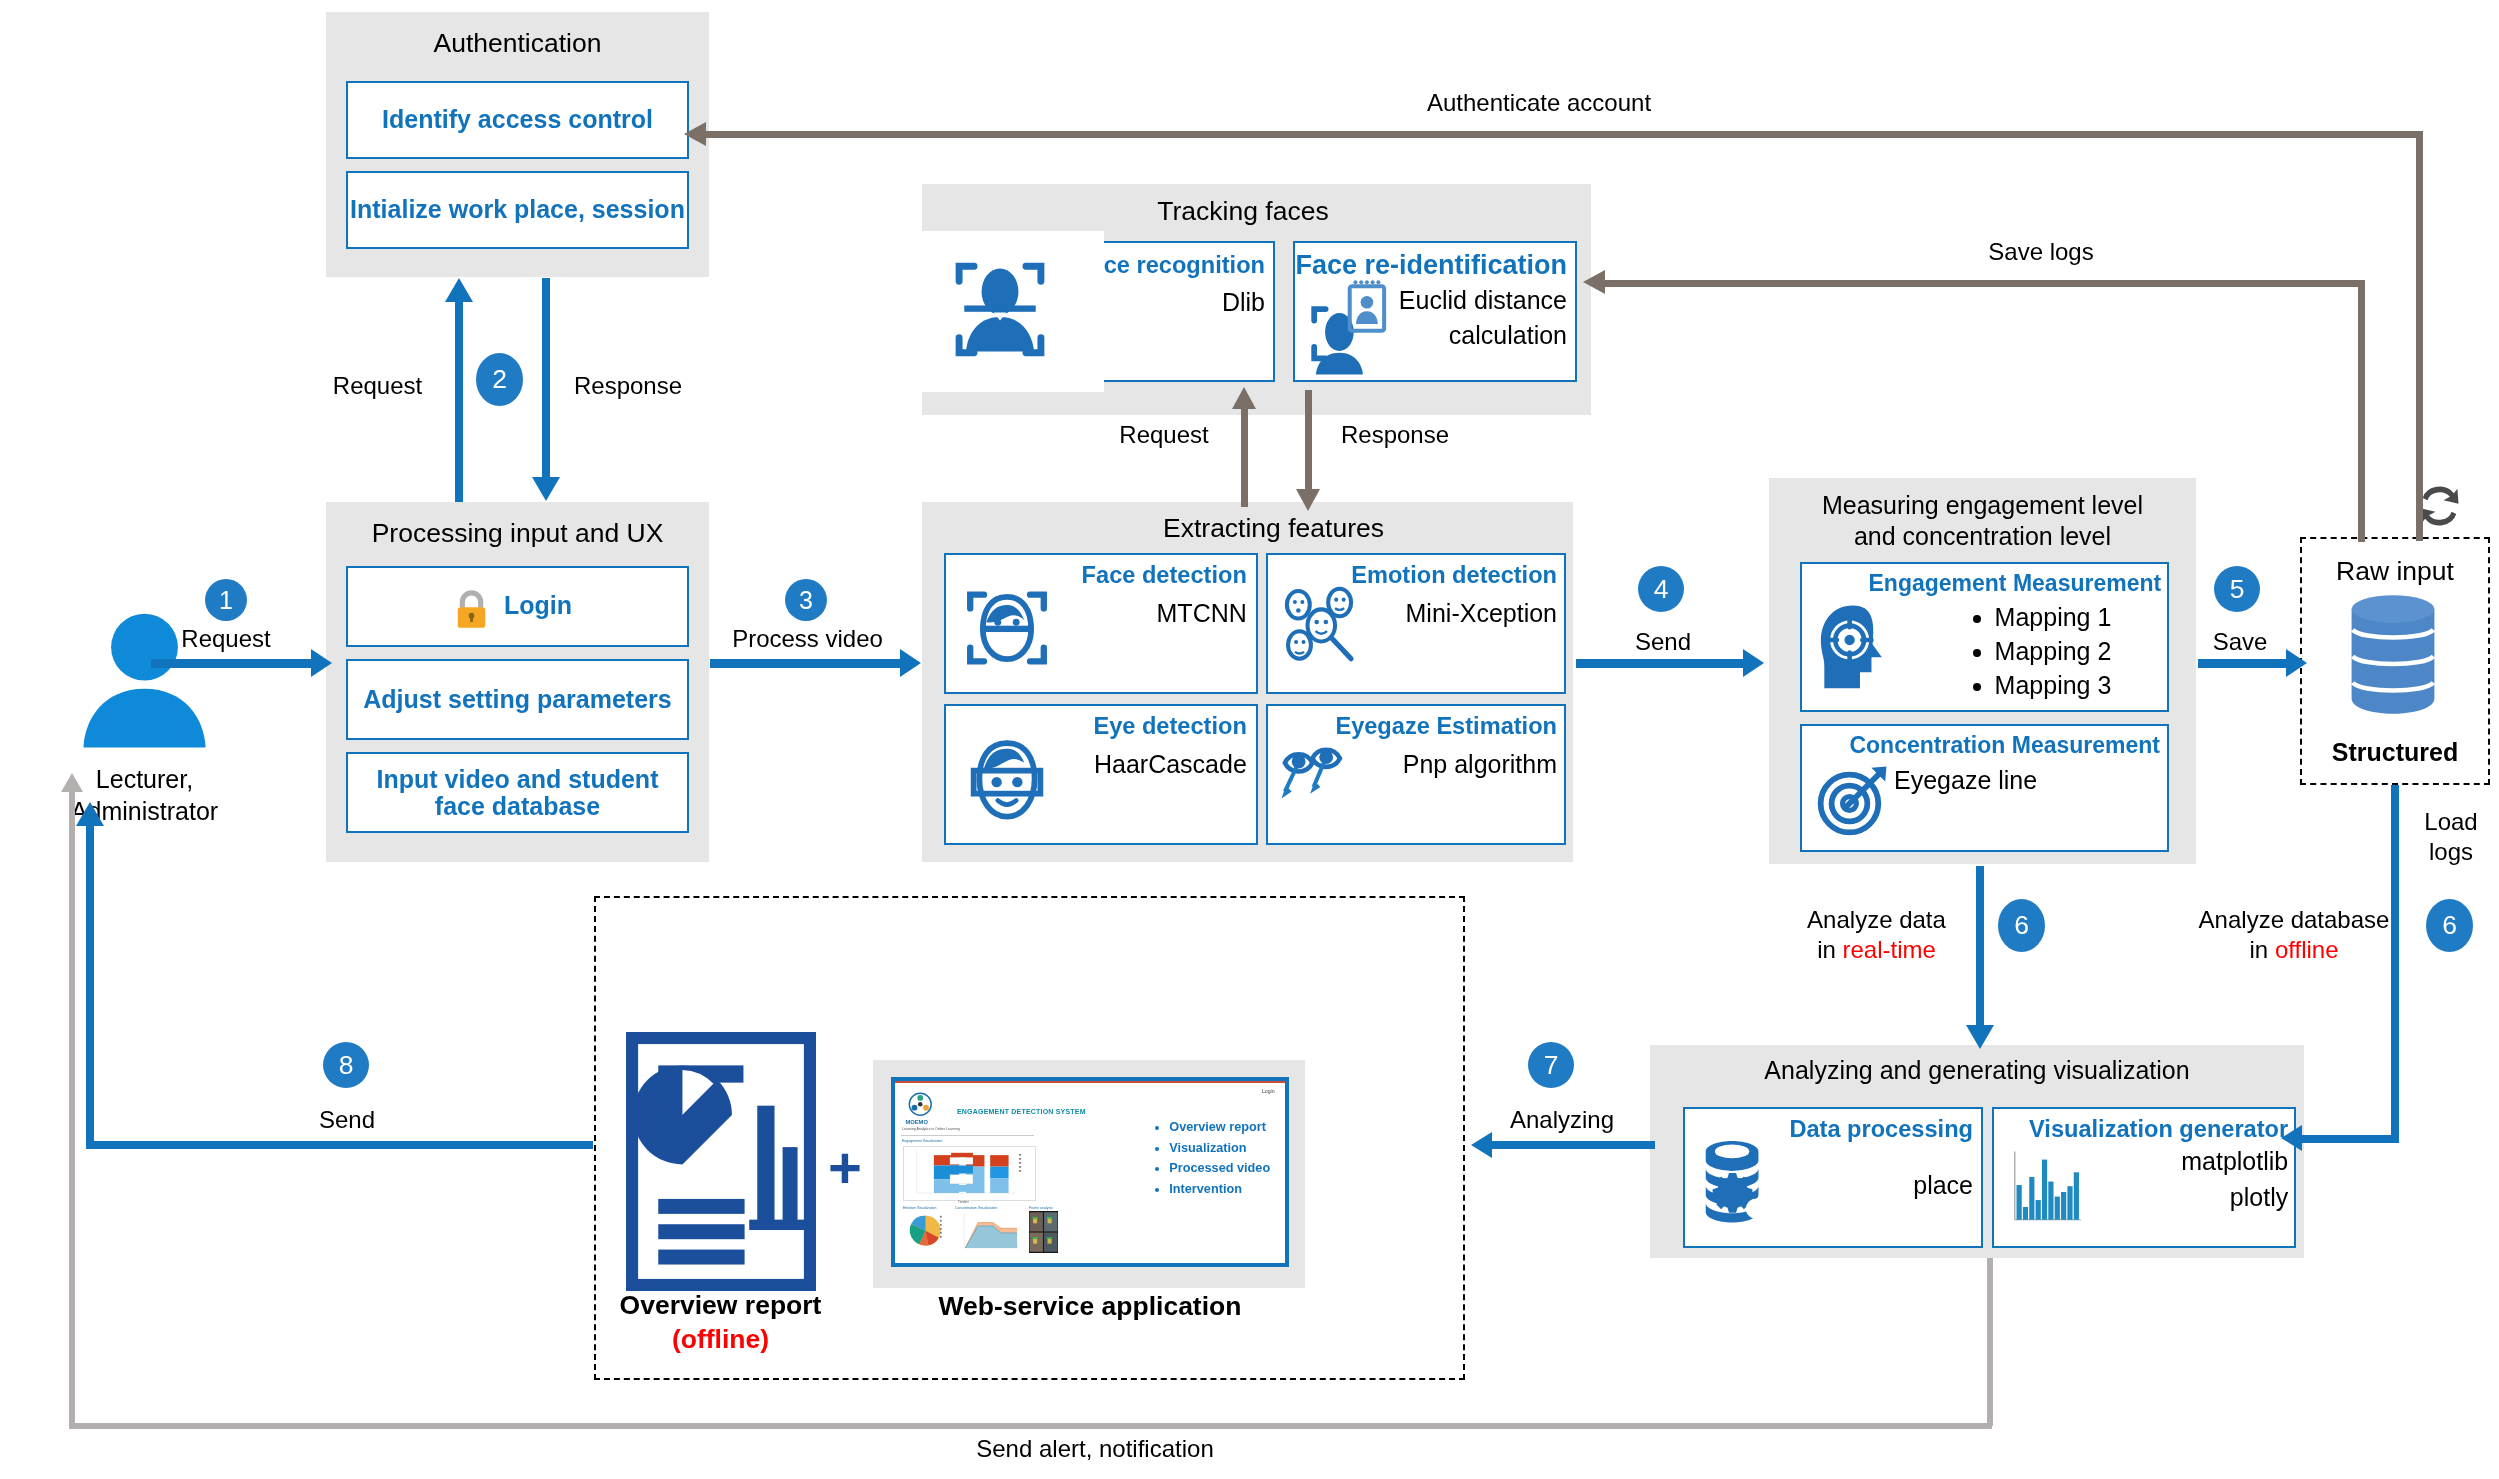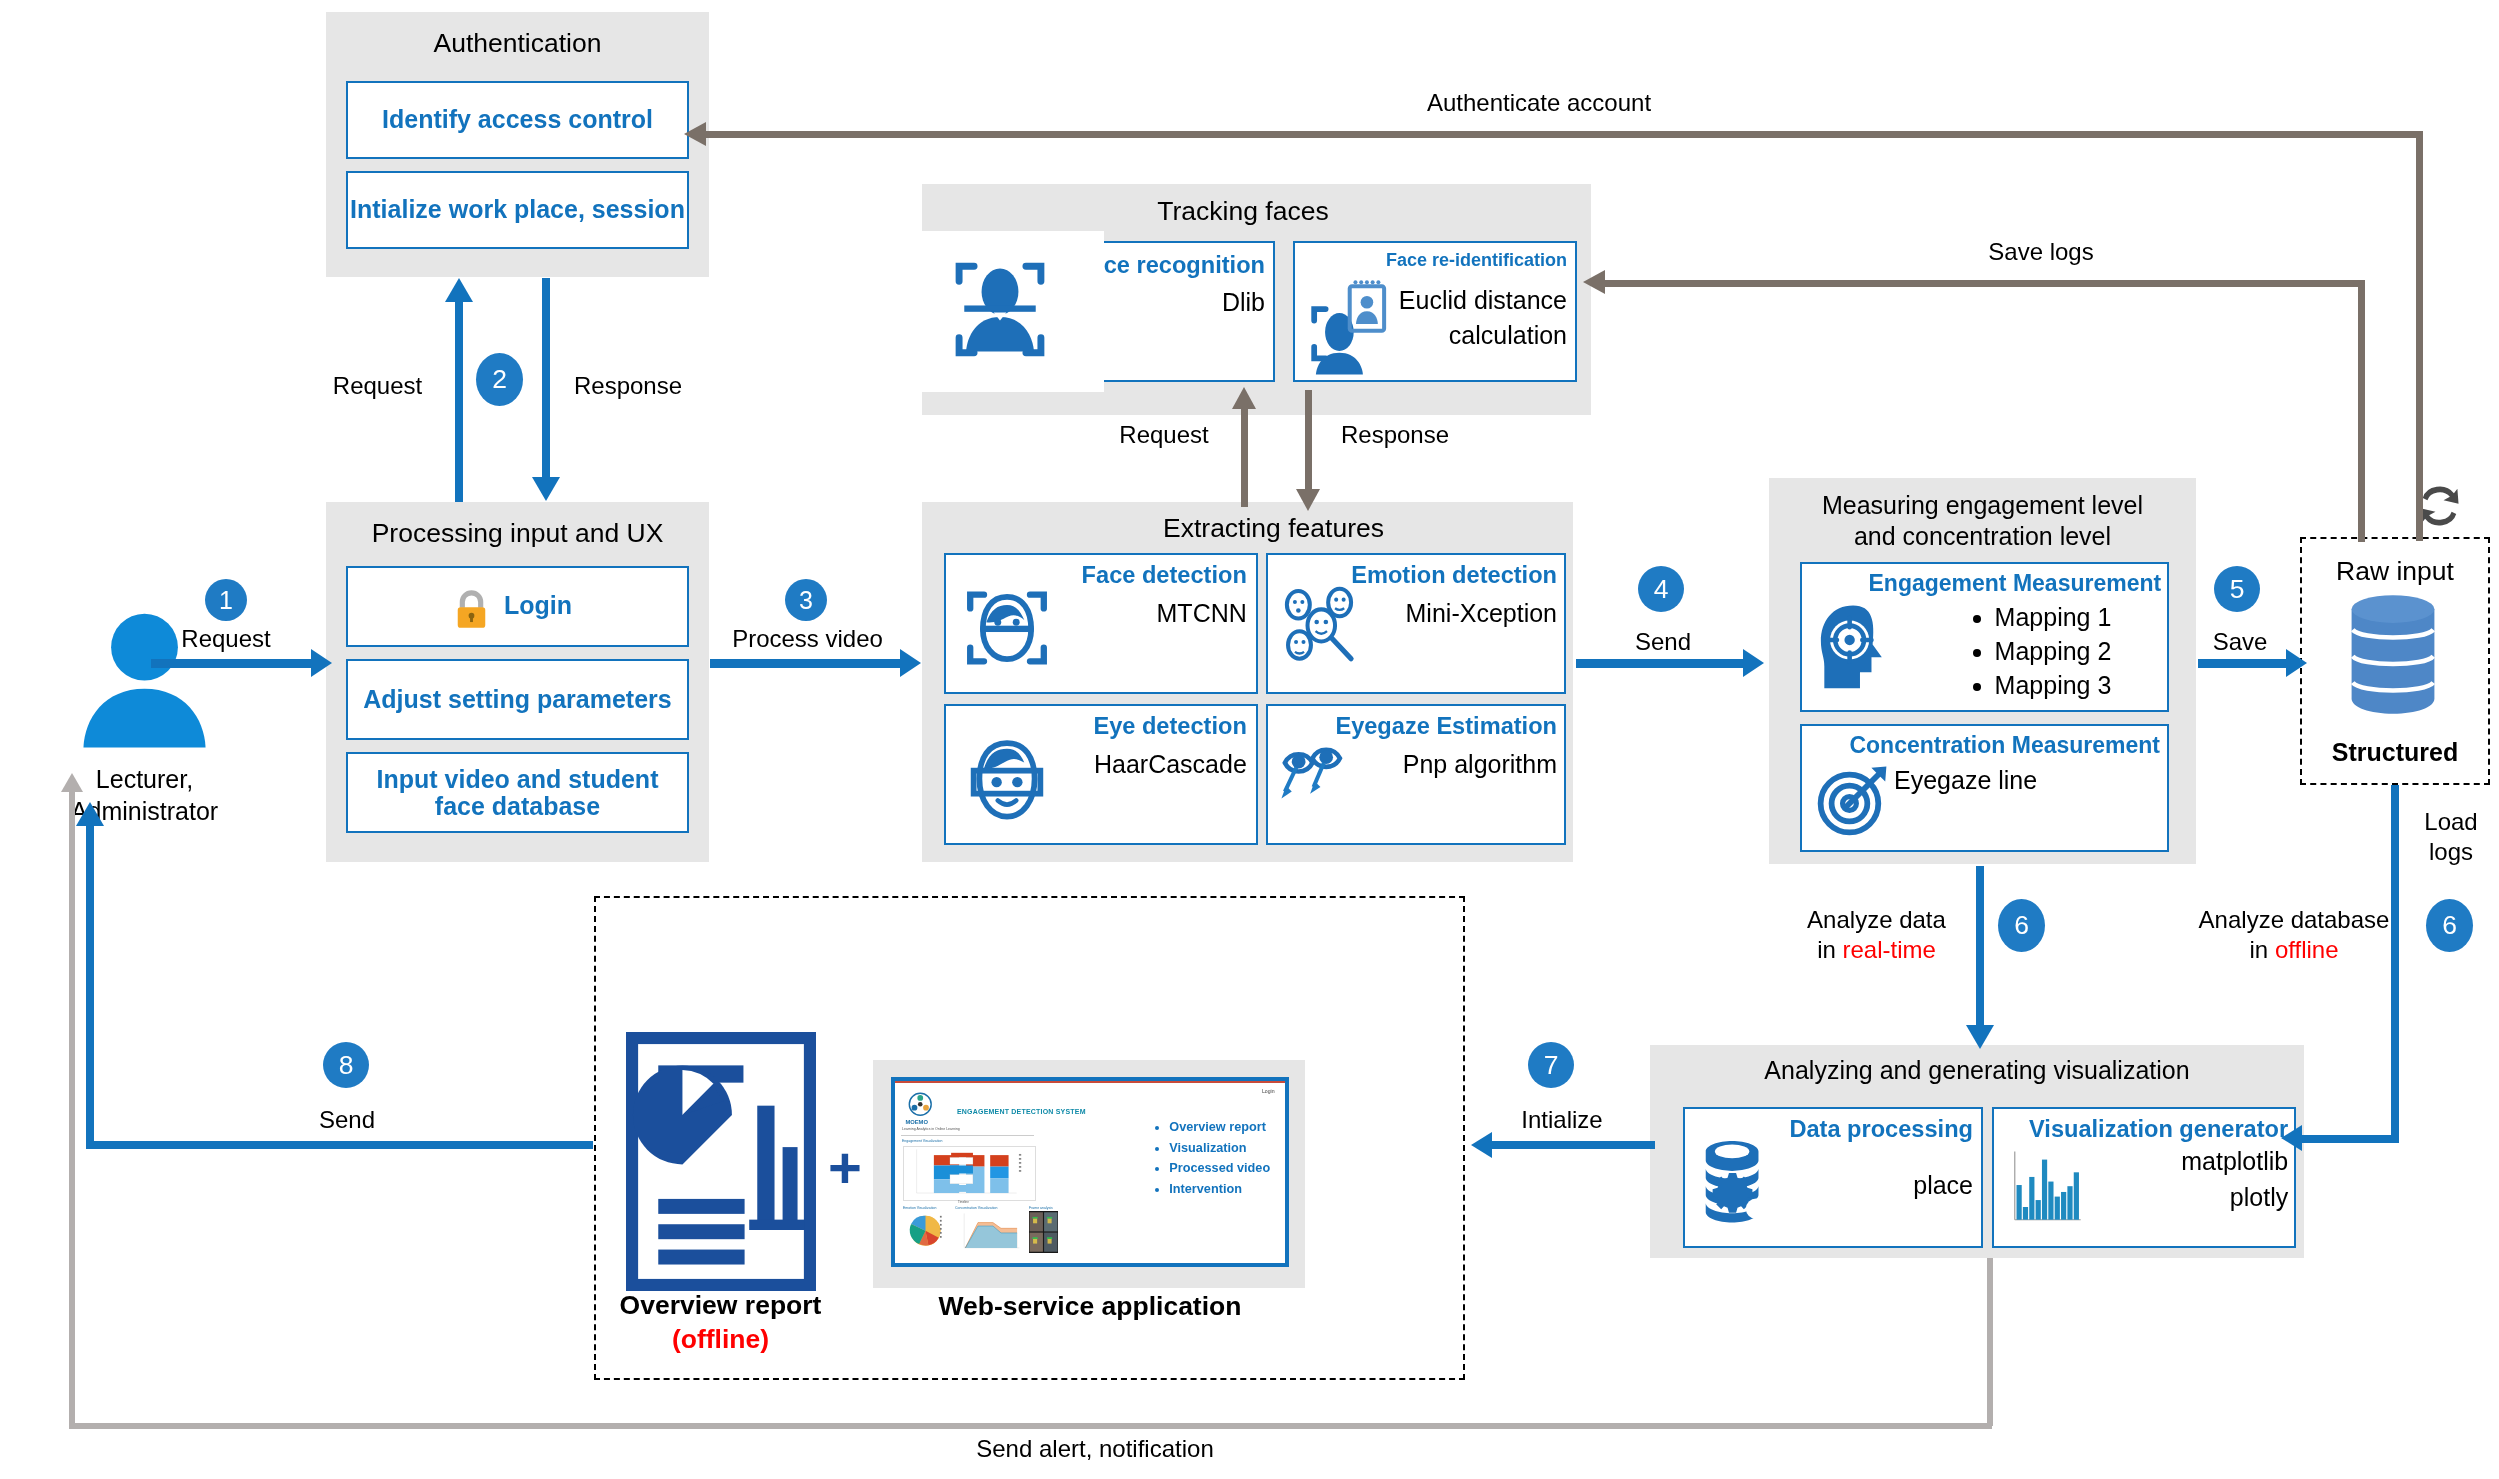--- a/index.html
+++ b/index.html
@@ -102,21 +102,21 @@
           <path d="M166 154 L166 180 L140 180"></path>
       </g>
       <ellipse cx="95" cy="74" rx="32" ry="40" fill="#1e6fb8"></ellipse>
       <path d="M95 118 C 54 118 38 152 36 178 L154 178 C 152 152 136 118 95 118 Z" fill="#1e6fb8"></path>
       <rect x="33" y="98" width="124" height="11" fill="#1e6fb8"></rect>
       <path d="M84 110 L106 110 L95 124 Z" fill="#ffffff"></path>
     </svg>
   </div>
 
   <div class="card" style="left:1293px;top:241px;width:284px;height:141px;">
-    <div class="card-title" style="position:absolute;left:0;right:8px;top:8px;font-size:18px;text-align:right;">Face re-identification</div>
+    <div class="card-title" style="position:absolute;left:0;right:8px;top:8px;font-size:27px;text-align:right;">Face re-identification</div>
     <div class="abs" style="left:10.4px;top:36px;">
       <svg width="86" height="98" viewBox="0 0 150 170">
         <g fill="none" stroke="#1e6fb8" stroke-width="10" stroke-linecap="round">
           <path d="M16 72 L16 52 L36 52"></path>
             <path d="M16 118 L16 138 L36 138"></path>
         </g>
         <ellipse cx="60" cy="92" rx="25" ry="33" fill="#1e6fb8"></ellipse>
         <path d="M60 128 C 30 128 20 152 19 166 L101 166 C 100 152 90 128 60 128 Z" fill="#1e6fb8"></path>
         <rect x="78" y="12" width="60" height="78" rx="4" fill="none" stroke="#4e8ecb" stroke-width="7"></rect>
         <circle cx="108" cy="40" r="11" fill="#4e8ecb"></circle>
@@ -542,21 +542,21 @@
     <div><span>in </span><span class="red">offline</span></div>
   </div>
   <div class="lbl-wrap" style="left:2405px;top:807px;width:92px;font-size:24px;text-align:center;">
     <div>Load</div>
     <div>logs</div>
   </div>
 
   <div class="ln blue" style="left:1492px;top:1141px;width:163px;height:8px;"></div>
   <div class="tri" style="left:1471px;top:1132px;border-top:13.3px solid transparent;border-bottom:13.3px solid transparent;border-right:21px solid #1273bd;"></div>
   <div class="badge" style="left:1528px;top:1042px;width:46px;height:46px;font-size:26.5px;">7</div>
-  <div class="lbl" style="left:1487px;top:1106px;width:150px;font-size:24px;">Intialize</div>
+  <div class="lbl" style="left:1487px;top:1106px;width:150px;font-size:24px;">Analyzing</div>
 
   <div class="ln blue" style="left:86px;top:1141px;width:507px;height:8px;"></div>
   <div class="ln blue" style="left:86px;top:824px;width:8px;height:323px;"></div>
   <div class="tri" style="left:76px;top:802px;border-left:14.4px solid transparent;border-right:14.4px solid transparent;border-bottom:24px solid #1273bd;"></div>
   <div class="badge" style="left:323px;top:1042px;width:46px;height:46px;font-size:26.5px;">8</div>
   <div class="lbl" style="left:295px;top:1106px;width:104px;font-size:24px;">Send</div>
 
   <div class="ln grey2" style="left:69px;top:1423px;width:1923px;height:5.8px;"></div>
   <div class="ln grey2" style="left:1987px;top:1258px;width:5.8px;height:168px;"></div>
   <div class="ln grey2" style="left:69px;top:790px;width:5.8px;height:636px;"></div>

